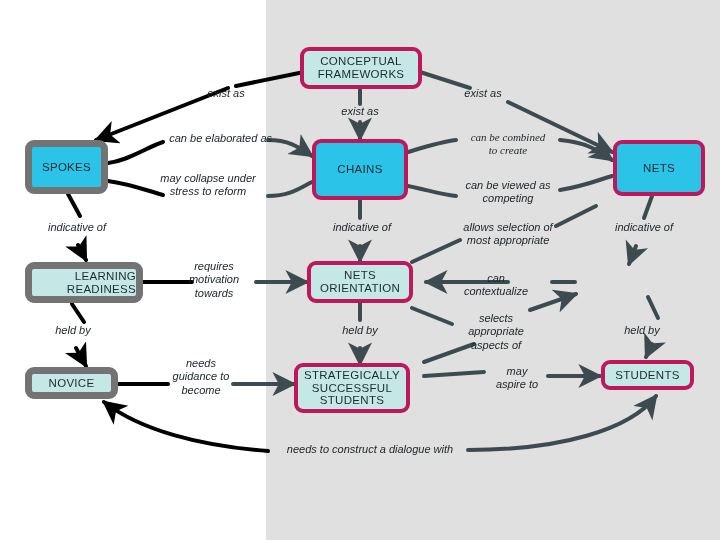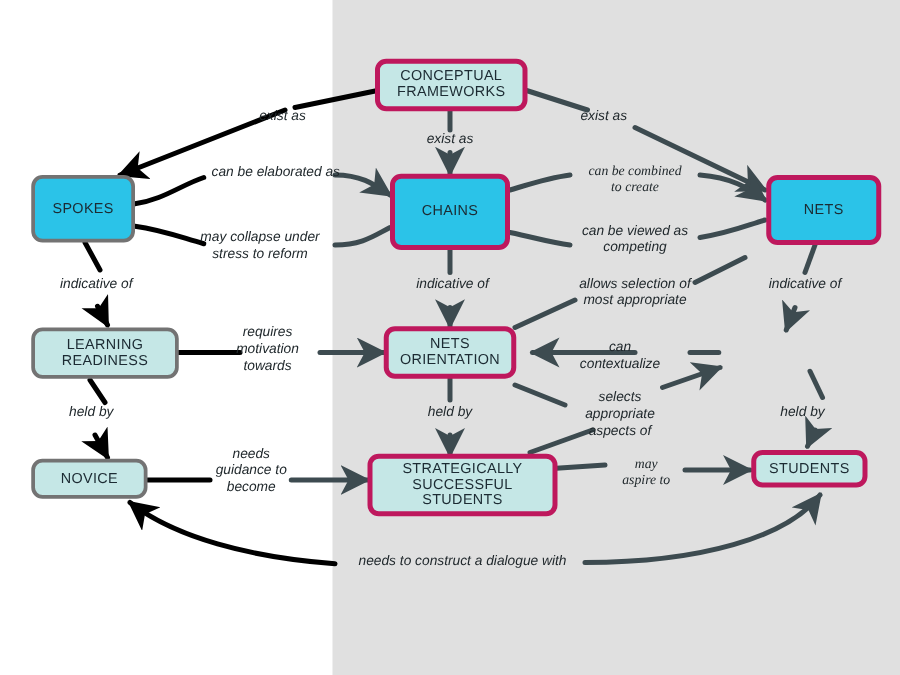--- a/index.html
+++ b/index.html
@@ -17,21 +17,21 @@
   .node{
     position:absolute;
     box-sizing:border-box;
     display:flex;align-items:center;justify-content:center;
     text-align:center;
     line-height:1.12;
     letter-spacing:0.3px;
     color:#1c2b33;
     z-index:3;
   }
-  .n-black{border:3px solid #737373;border-radius:9px;}
+  .n-black{border:7px solid #737373;border-radius:9px;text-align:right;}
   .n-dark{border:4px solid #be185d;border-radius:9px;}
   .f-cyan{background:#2bc3e8;}
   .f-pale{background:#c5e7e6;}
 
   .lbl{
     position:absolute;
     font-style:italic;
     font-size:11px;
     color:#20282c;
     text-align:center;
@@ -157,39 +157,39 @@
   <div class="node n-dark f-pale" style="left:307px;top:261px;width:106px;height:42px;font-size:11.5px;">
     <span>NETS
 ORIENTATION</span>
   </div>
 
 
   <div class="node n-black f-pale" style="left:25px;top:367px;width:93px;height:32px;font-size:11.5px;">
     <span>NOVICE</span>
   </div>
 
-  <div class="node n-dark f-pale" style="left:294px;top:363px;width:152px;height:50px;font-size:11.5px;">
+  <div class="node n-dark f-pale" style="left:294px;top:363px;width:116px;height:50px;font-size:11.5px;">
     <span>STRATEGICALLY
 SUCCESSFUL
 STUDENTS</span>
   </div>
 
   <div class="node n-dark f-pale" style="left:601px;top:360px;width:93px;height:30px;font-size:11.5px;">
     <span>STUDENTS</span>
   </div>
 
   <div class="lbl" style="left:176px;top:87px;width:100px;">exist as</div>
 
   <div class="lbl" style="left:310px;top:105px;width:100px;">exist as</div>
 
   <div class="lbl" style="left:428px;top:87px;width:110px;">exist as</div>
 
   <div class="lbl" style="left:146px;top:132px;width:126px;text-align:right;">can be elaborated as</div>
 
-  <div class="lbl" style="left:145px;top:172px;width:126px;margin-top:12px;">may collapse under
+  <div class="lbl" style="left:145px;top:172px;width:126px;">may collapse under
 stress to reform</div>
 
   <div class="lbl" style="left:452px;top:131px;width:112px;font-family:Liberation Serif, serif;">can be combined
 to create</div>
 
   <div class="lbl" style="left:452px;top:179px;width:112px;">can be viewed as
 competing</div>
 
   <div class="lbl" style="left:33px;top:221px;width:88px;">indicative of</div>
 
@@ -214,18 +214,18 @@
   <div class="lbl" style="left:452px;top:312px;width:88px;">selects
 appropriate
 aspects of</div>
 
   <div class="lbl" style="left:600px;top:324px;width:84px;">held by</div>
 
   <div class="lbl" style="left:168px;top:357px;width:66px;">needs
 guidance to
 become</div>
 
-  <div class="lbl" style="left:486px;top:365px;width:62px;font-family:Liberation Serif, serif;">may
+  <div class="lbl" style="left:486px;top:365px;width:62px;">may
 aspire to</div>
 
   <div class="lbl" style="left:272px;top:443px;width:196px;font-style:italic;">needs to construct a dialogue with</div>
 
 </div>
 
 </body></html>

